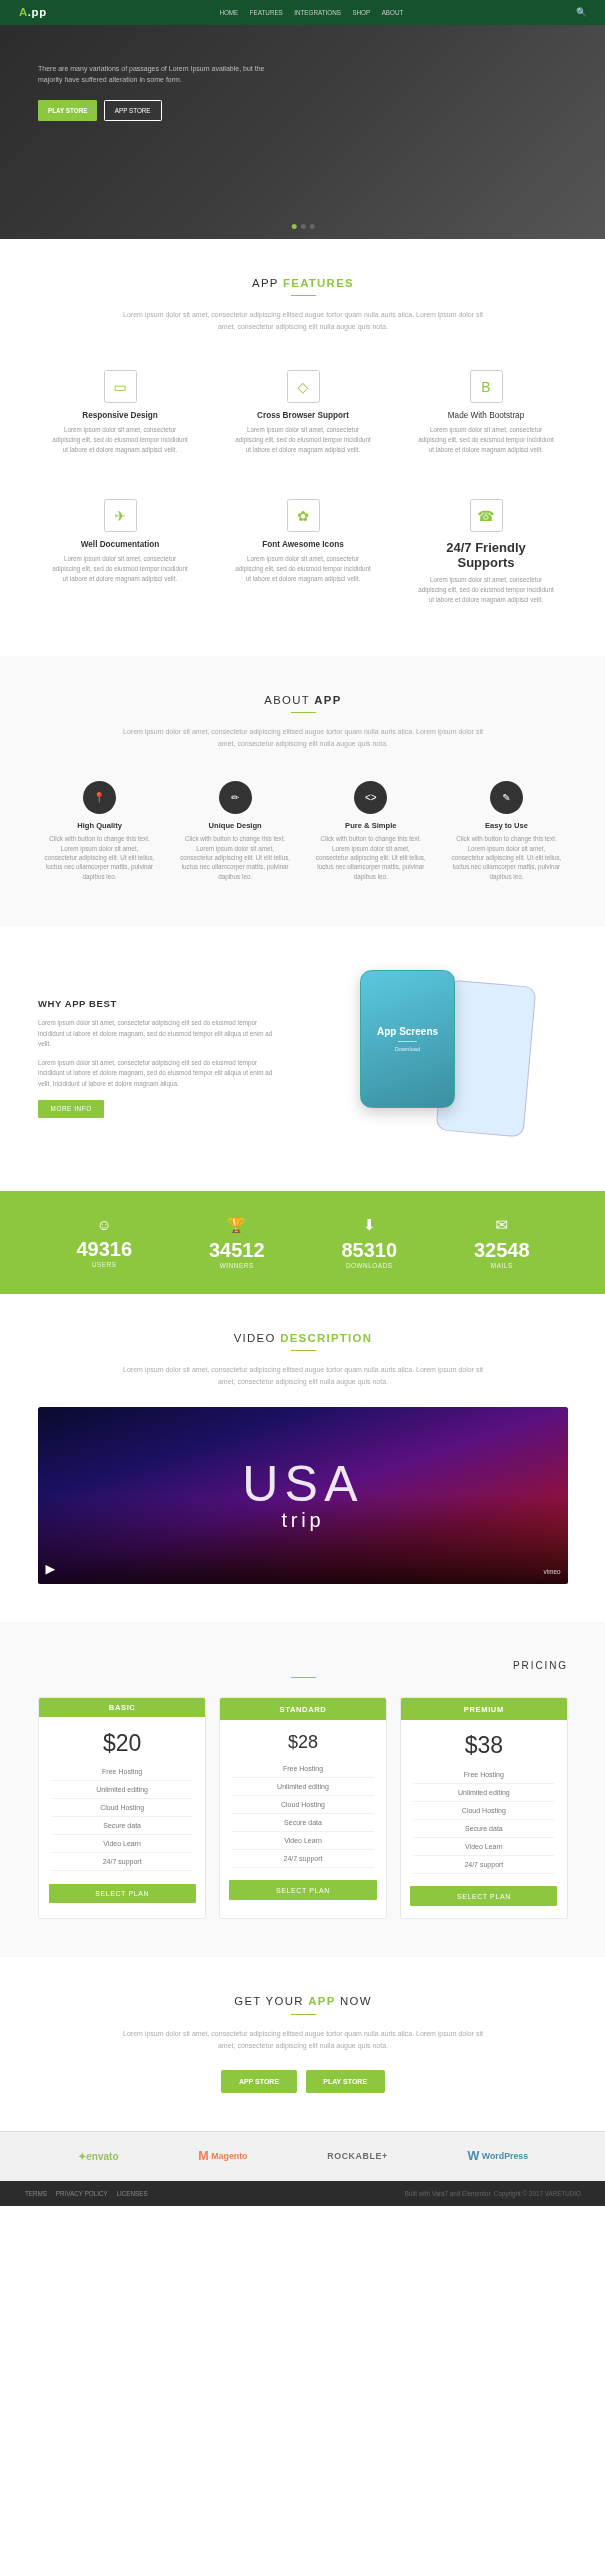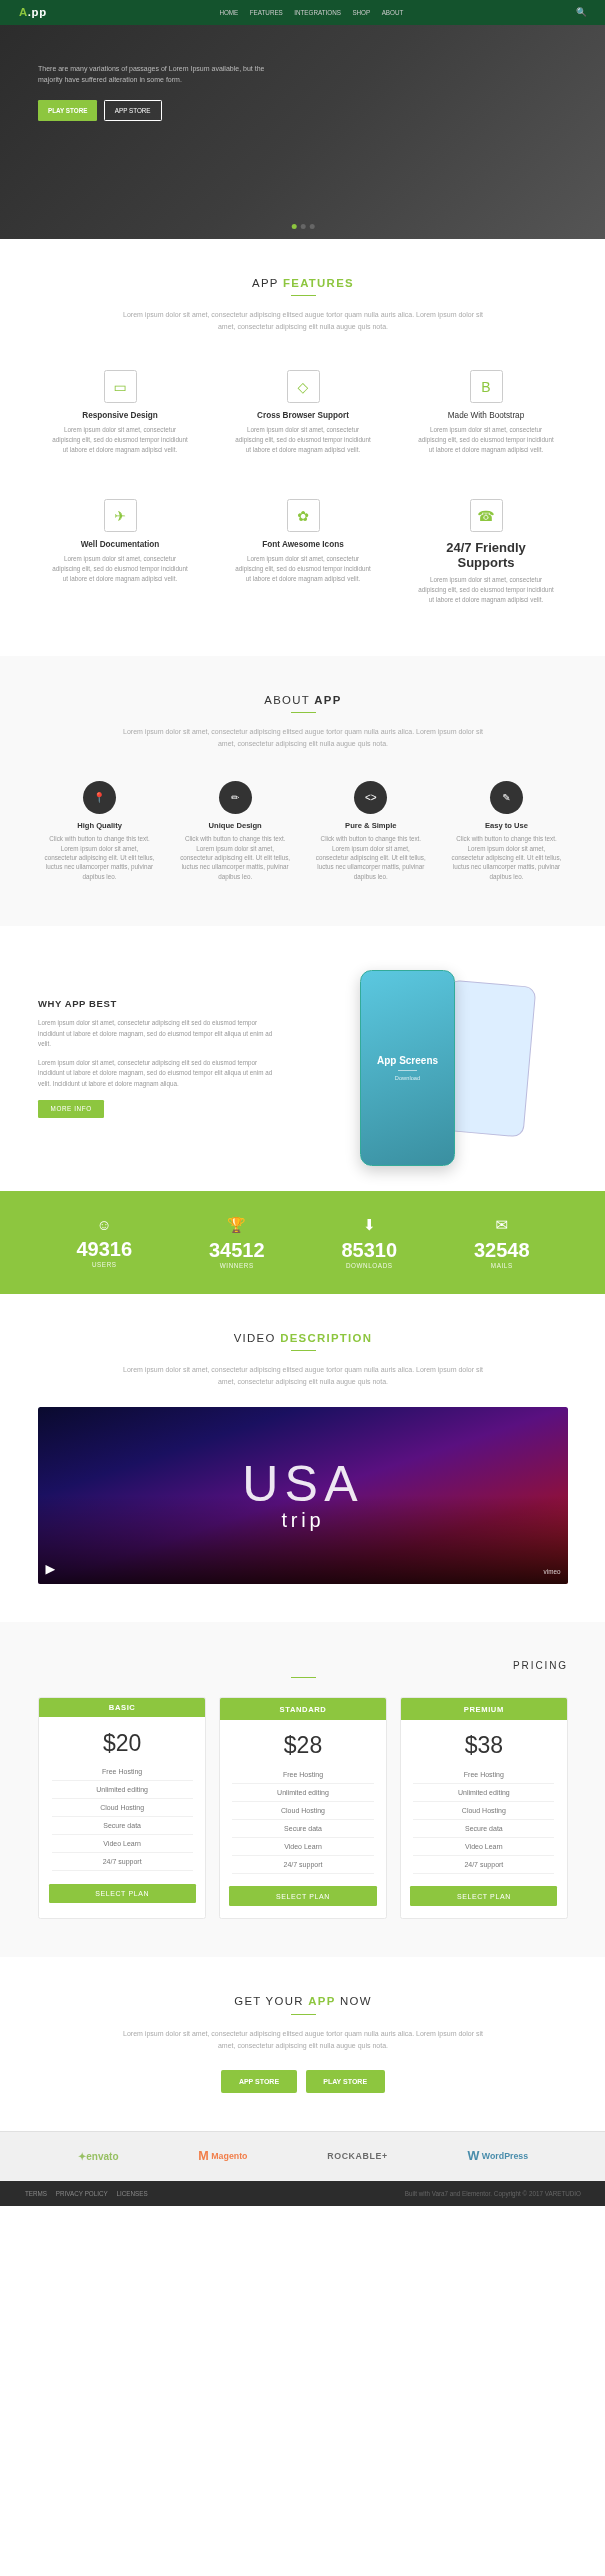--- a/index.html
+++ b/index.html
@@ -121,21 +121,21 @@
 <div style="background:#fff;padding:38px;display:flex;gap:38px;align-items:center;">
   <div style="flex:1;">
     <h2 style="font-size:9.5px;font-weight:700;color:#333;margin-bottom:8.8px;text-transform:uppercase;letter-spacing:0.6px;">WHY APP BEST</h2>
     <p style="font-size:6.3px;color:#999;line-height:1.7;margin-bottom:7.6px;">Lorem ipsum dolor sit amet, consectetur adipiscing elit sed do eiusmod tempor incididunt ut labore et dolore magnam, sed do eiusmod tempor elit aliqua ut enim ad velit.</p>
     <p style="font-size:6.3px;color:#999;line-height:1.7;margin-bottom:10px;">Lorem ipsum dolor sit amet, consectetur adipiscing elit sed do eiusmod tempor incididunt ut labore et dolore magnam, sed do eiusmod tempor elit aliqua ut enim ad velit. Incididunt ut labore et dolore magnam aliqua.</p>
     <button style="background:#8dc63f;color:#fff;border:none;padding:5.7px 12.6px;font-size:6.3px;cursor:pointer;border-radius:1.3px;text-transform:uppercase;letter-spacing:0.6px;">MORE INFO</button>
   </div>
   <div style="flex:1;display:flex;justify-content:center;align-items:center;position:relative;height:189px;">
 
     <div style="width:88px;height:151px;background:#ddeeff;border-radius:11.4px;position:absolute;top:19px;right:38px;border:1.3px solid #bbd;transform:rotate(5deg);"></div>
-    <div style="width:95px;height:196px;background:linear-gradient(160deg,#5bc8e0,#3a8fa0);border-radius:11.4px;position:absolute;top:6.3px;left:38px;border:1.3px solid #3a9;overflow:hidden;display:flex;flex-direction:column;align-items:center;justify-content:center;box-shadow:0 5px 15px rgba(0,0,0,0.2);">
+    <div style="width:95px;height:138px;background:linear-gradient(160deg,#5bc8e0,#3a8fa0);border-radius:11.4px;position:absolute;top:6.3px;left:38px;border:1.3px solid #3a9;overflow:hidden;display:flex;flex-direction:column;align-items:center;justify-content:center;box-shadow:0 5px 15px rgba(0,0,0,0.2);">
       <div style="text-align:center;padding:6.3px;">
         <div style="color:#fff;font-size:10px;font-weight:bold;margin-bottom:3.8px;">App Screens</div>
         <div style="width:19px;height:1.3px;background:rgba(255,255,255,0.6);margin:3.8px auto;"></div>
         <div style="color:rgba(255,255,255,0.8);font-size:5.7px;">Download</div>
       </div>
     </div>
   </div>
 </div>
 
 <div style="background:#8dc63f;padding:25px 38px;display:flex;justify-content:space-around;">
@@ -196,21 +196,21 @@
           <div style="padding:5px 0;border-bottom:0.6px solid #f0f0f0;font-size:7px;color:#777;text-align:center;">Unlimited editing</div>
           <div style="padding:5px 0;border-bottom:0.6px solid #f0f0f0;font-size:7px;color:#777;text-align:center;">Cloud Hosting</div>
           <div style="padding:5px 0;border-bottom:0.6px solid #f0f0f0;font-size:7px;color:#777;text-align:center;">Secure data</div>
           <div style="padding:5px 0;border-bottom:0.6px solid #f0f0f0;font-size:7px;color:#777;text-align:center;">Video Learn</div>
           <div style="padding:5px 0;border-bottom:0.6px solid #f0f0f0;font-size:7px;color:#777;text-align:center;">24/7 support</div>
         </div>
       <div style="padding:6.3px 9.5px 12.6px;"><button style="background:#8dc63f;color:#fff;border:none;width:100%;padding:6.3px;font-size:7px;cursor:pointer;text-transform:uppercase;letter-spacing:0.6px;border-radius:1.3px;">SELECT PLAN</button></div>
     </div>
       <div style="background: rgb(255, 255, 255); border: 0.6px solid rgb(232, 232, 232); border-radius: 2.5px; overflow: hidden;">
       <div style="background:#8dc63f;color:#fff;text-align:center;padding:6.3px;font-size:7.6px;font-weight:700;text-transform:uppercase;letter-spacing:0.6px;">STANDARD</div>
-      <div style="text-align:center;padding:12.6px 6.3px 6.3px;font-size:23px;font-weight:300;color:#333;">$28</div>
+      <div style="text-align:center;padding:12.6px 6.3px 6.3px;font-size:18px;font-weight:300;color:#333;">$28</div>
       <div style="padding:0 12.6px 6.3px;">
           <div style="padding:5px 0;border-bottom:0.6px solid #f0f0f0;font-size:7px;color:#777;text-align:center;">Free Hosting</div>
           <div style="padding:5px 0;border-bottom:0.6px solid #f0f0f0;font-size:7px;color:#777;text-align:center;">Unlimited editing</div>
           <div style="padding:5px 0;border-bottom:0.6px solid #f0f0f0;font-size:7px;color:#777;text-align:center;">Cloud Hosting</div>
           <div style="padding:5px 0;border-bottom:0.6px solid #f0f0f0;font-size:7px;color:#777;text-align:center;">Secure data</div>
           <div style="padding:5px 0;border-bottom:0.6px solid #f0f0f0;font-size:7px;color:#777;text-align:center;">Video Learn</div>
           <div style="padding:5px 0;border-bottom:0.6px solid #f0f0f0;font-size:7px;color:#777;text-align:center;">24/7 support</div>
         </div>
       <div style="padding:6.3px 9.5px 12.6px;"><button style="background:#8dc63f;color:#fff;border:none;width:100%;padding:6.3px;font-size:7px;cursor:pointer;text-transform:uppercase;letter-spacing:0.6px;border-radius:1.3px;">SELECT PLAN</button></div>
     </div>

